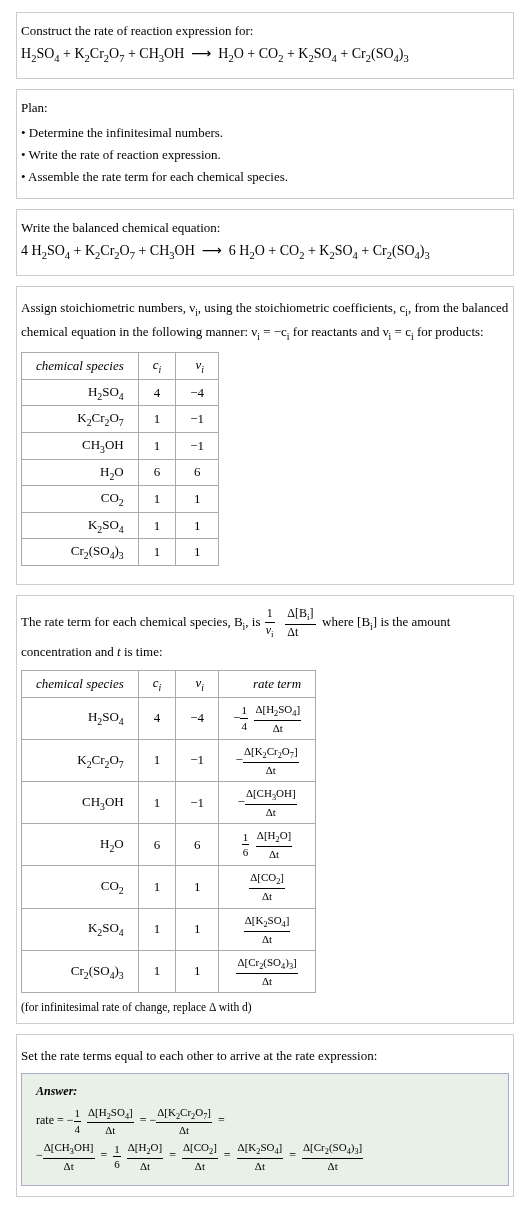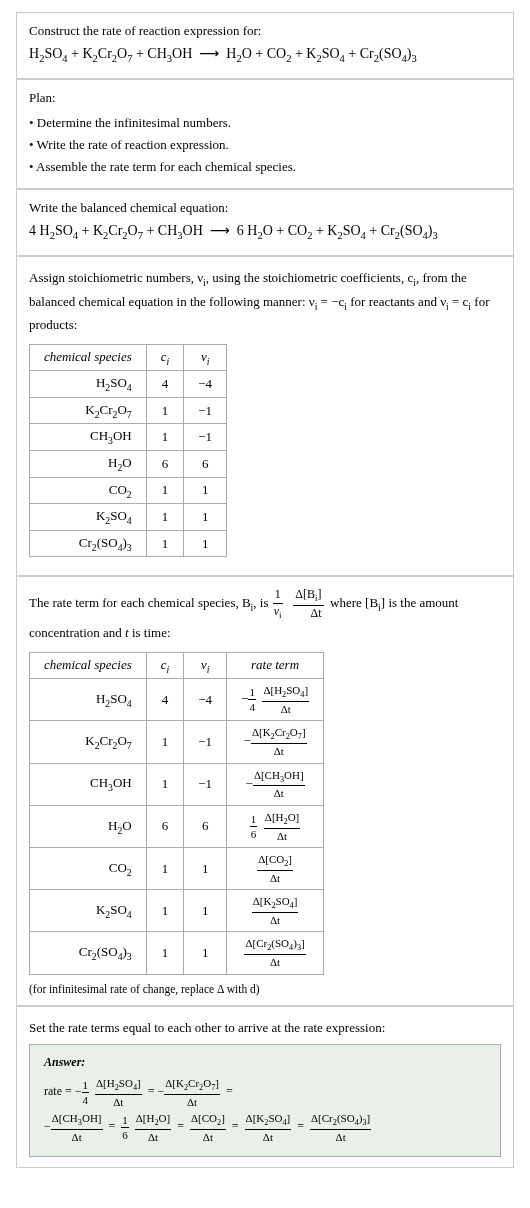--- a/index.html
+++ b/index.html
@@ -7,21 +7,22 @@
       font-family: Georgia, 'Times New Roman', serif;
       font-size: 14px;
       background: #fff;
       color: #000;
       width: 530px;
       min-height: 1208px;
       padding: 12px 16px;
     }
     .section {
       border: 1px solid #ccc;
-      padding: 10px 12px;
+      margin-bottom: 10px;
+      padding: 10px 4px;
     }
     .section-title {
       font-size: 13px;
       margin-bottom: 6px;
     }
     .equation {
       font-size: 14px;
       margin: 4px 0;
     }
     .plan-list {
@@ -39,20 +40,21 @@
     }
     table th, table td {
       border: 1px solid #aaa;
       padding: 4px 14px;
       text-align: center;
     }
     table th {
       font-style: italic;
       font-weight: normal;
       background: #fff;
+      text-align: right;
     }
     table td:first-child {
       text-align: right;
     }
     table th:first-child {
       text-align: left;
     }
     .answer-box {
       background: #e8f0e8;
       border: 1px solid #aac;
@@ -165,21 +167,21 @@
 </div>
 
 <div class="section">
   <div class="desc-text">
     The rate term for each chemical species, B<sub>i</sub>, is 
     <span style="display:inline-flex;flex-direction:column;align-items:center;vertical-align:middle;font-size:12px;line-height:1.3;">
       <span style="border-bottom:1px solid #000;padding:0 2px;">1</span>
       <span style="padding:0 2px;"><i>ν</i><sub>i</sub></span>
     </span>
     &nbsp;
-    <span style="display:inline-flex;flex-direction:column;align-items:flex-end;vertical-align:middle;font-size:12px;line-height:1.3;">
+    <span style="display:inline-flex;flex-direction:column;align-items:flex-start;vertical-align:middle;font-size:12px;line-height:1.3;">
       <span style="border-bottom:1px solid #000;padding:0 2px;">Δ[B<sub>i</sub>]</span>
       <span style="padding:0 2px;">Δt</span>
     </span>
     &nbsp;where [B<sub>i</sub>] is the amount concentration and <i>t</i> is time:
   </div>
   <table>
     <thead>
       <tr>
         <th>chemical species</th>
         <th><i>c</i><sub>i</sub></th>

